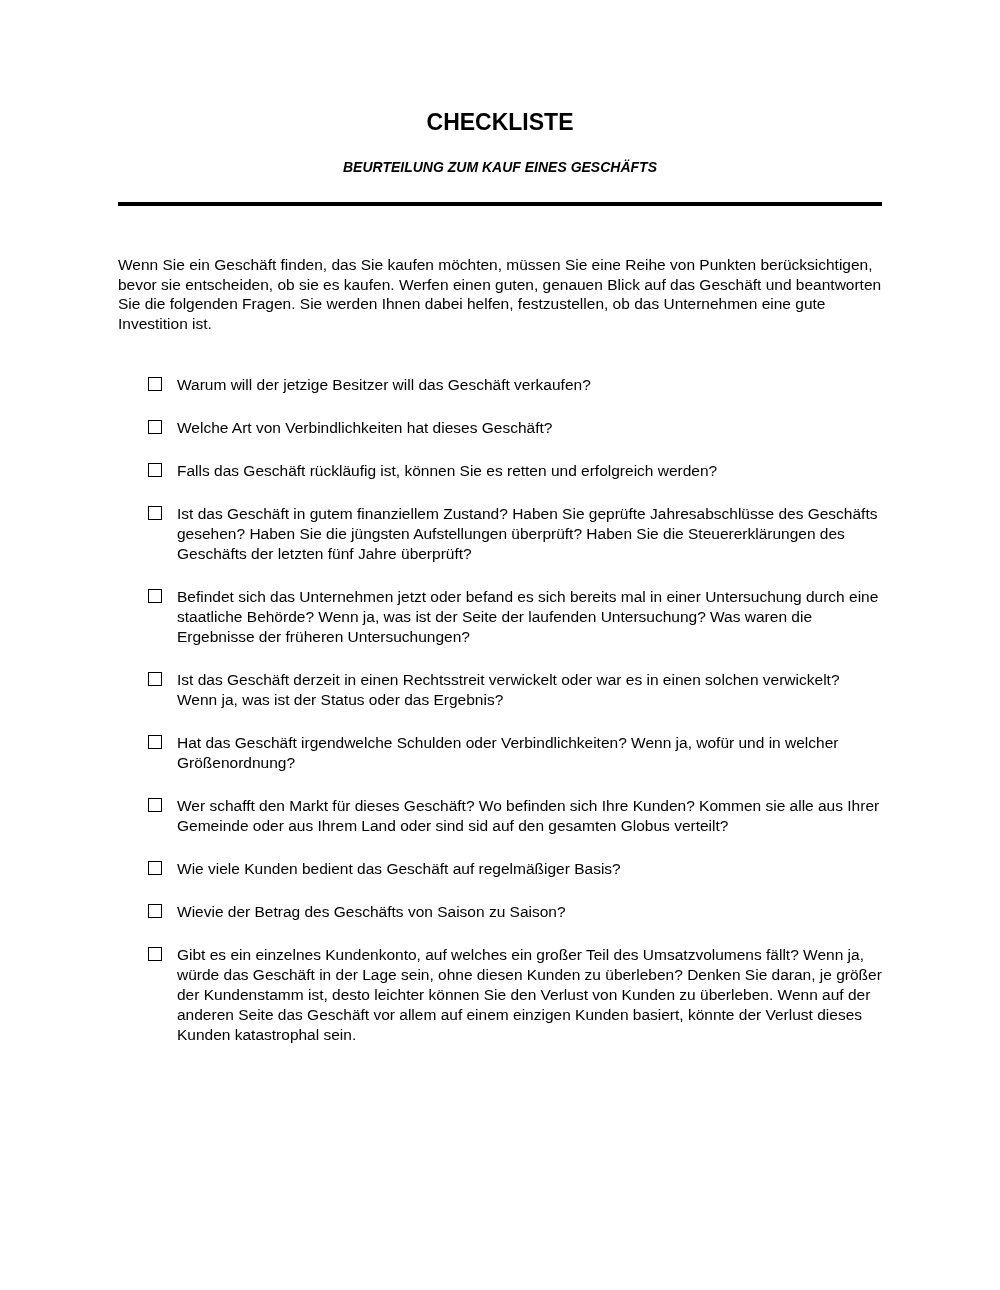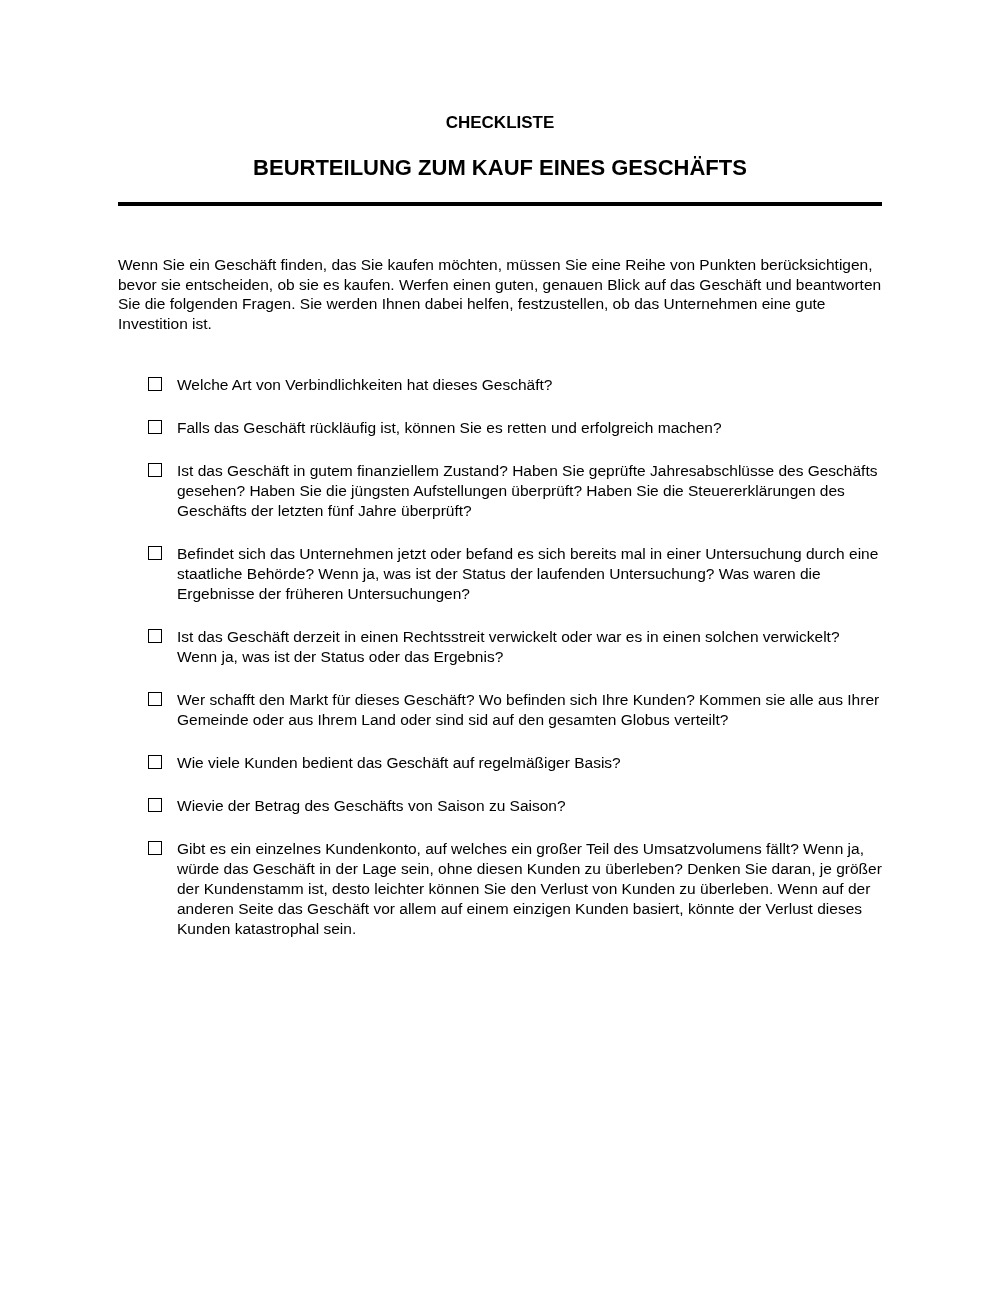--- a/index.html
+++ b/index.html
@@ -12,29 +12,30 @@
     min-height: 1290px;
     box-sizing: border-box;
     background: #ffffff;
     padding: 112px 118px 60px 118px;
     font-family: "Liberation Sans", sans-serif;
     color: #000000;
   }
   .doc-title {
     text-align: center;
     font-weight: bold;
-    font-size: 17px;
+    font-size: 23px;
     line-height: 21px;
   }
   .doc-subtitle {
     text-align: center;
     font-weight: bold;
-    font-size: 22px;
+    font-size: 14px;
     line-height: 21px;
     margin-top: 24px;
+    font-style: italic;
   }
   .rule {
     height: 4px;
     background: #000000;
     margin-top: 24px;
   }
   .intro {
     margin-top: 49px;
     font-size: 15.5px;
     line-height: 19.5px;
@@ -70,47 +71,55 @@
 
   <div class="doc-title">CHECKLISTE</div>
 
   <div class="doc-subtitle">BEURTEILUNG ZUM KAUF EINES GESCHÄFTS</div>
 
   <div class="rule"></div>
 
   <div class="intro">Wenn Sie ein Geschäft finden, das Sie kaufen möchten, müssen Sie eine Reihe von Punkten berücksichtigen, bevor sie entscheiden, ob sie es kaufen. Werfen einen guten, genauen Blick auf das Geschäft und beantworten Sie die folgenden Fragen. Sie werden Ihnen dabei helfen, festzustellen, ob das Unternehmen eine gute Investition ist.</div>
 
   <div class="checklist">
+  <div class="check-item">
+    <span class="checkbox"></span>
+    <span class="check-text">Warum will der jetzige Besitzer will das Geschäft verkaufen?</span>
+  </div>
 
   <div class="check-item">
     <span class="checkbox"></span>
     <span class="check-text">Welche Art von Verbindlichkeiten hat dieses Geschäft?</span>
   </div>
 
   <div class="check-item">
     <span class="checkbox"></span>
-    <span class="check-text">Falls das Geschäft rückläufig ist, können Sie es retten und erfolgreich machen?</span>
+    <span class="check-text">Falls das Geschäft rückläufig ist, können Sie es retten und erfolgreich werden?</span>
   </div>
 
   <div class="check-item">
     <span class="checkbox"></span>
     <span class="check-text">Ist das Geschäft in gutem finanziellem Zustand? Haben Sie geprüfte Jahresabschlüsse des Geschäfts gesehen? Haben Sie die jüngsten Aufstellungen überprüft? Haben Sie die Steuererklärungen des Geschäfts der letzten fünf Jahre überprüft?</span>
   </div>
 
 
   <div class="check-item">
     <span class="checkbox"></span>
-    <span class="check-text">Befindet sich das Unternehmen jetzt oder befand es sich bereits mal in einer Untersuchung durch eine staatliche Behörde? Wenn ja, was ist der Status der laufenden Untersuchung? Was waren die Ergebnisse der früheren Untersuchungen?</span>
+    <span class="check-text">Befindet sich das Unternehmen jetzt oder befand es sich bereits mal in einer Untersuchung durch eine staatliche Behörde? Wenn ja, was ist der Seite der laufenden Untersuchung? Was waren die Ergebnisse der früheren Untersuchungen?</span>
   </div>
 
   <div class="check-item">
     <span class="checkbox"></span>
     <span class="check-text">Ist das Geschäft derzeit in einen Rechtsstreit verwickelt oder war es in einen solchen verwickelt? Wenn ja, was ist der Status oder das Ergebnis?</span>
   </div>
 
+  <div class="check-item">
+    <span class="checkbox"></span>
+    <span class="check-text">Hat das Geschäft irgendwelche Schulden oder Verbindlichkeiten? Wenn ja, wofür und in welcher Größenordnung?</span>
+  </div>
 
 
   <div class="check-item">
     <span class="checkbox"></span>
     <span class="check-text">Wer schafft den Markt für dieses Geschäft? Wo befinden sich Ihre Kunden? Kommen sie alle aus Ihrer Gemeinde oder aus Ihrem Land oder sind sid auf den gesamten Globus verteilt?</span>
   </div>
 
   <div class="check-item">
     <span class="checkbox"></span>
     <span class="check-text">Wie viele Kunden bedient das Geschäft auf regelmäßiger Basis?</span>

